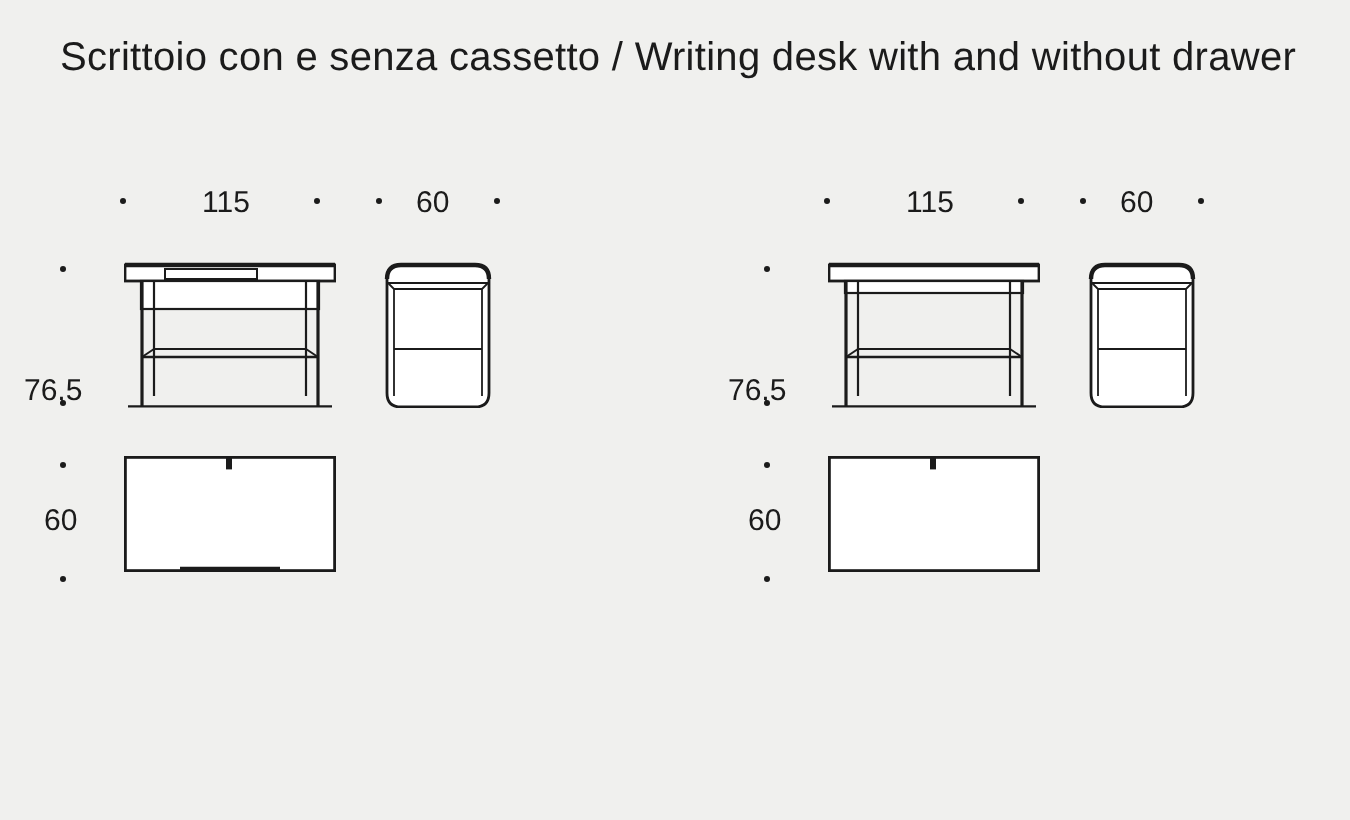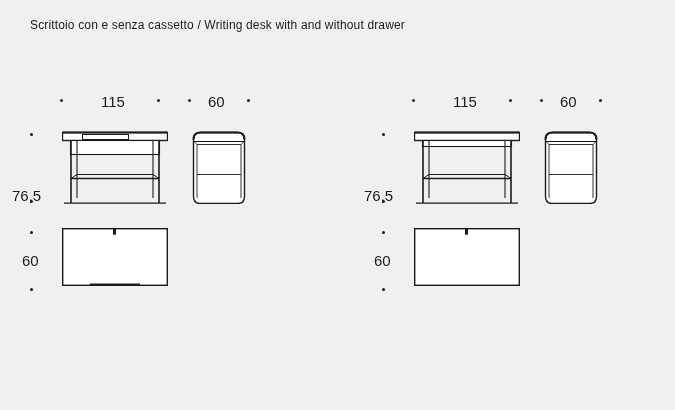--- a/index.html
+++ b/index.html
@@ -12,21 +12,21 @@
     background: #f0f0ee;
     font-family: "Liberation Sans", sans-serif;
     color: #1c1c1c;
     overflow: hidden;
     position: relative;
   }
   #title {
     position: absolute;
     left: 30px;
     top: 18px;
-    font-size: 12px;
+    font-size: 20px;
     letter-spacing: 0.15px;
     color: #1b1b1b;
     white-space: nowrap;
   }
 
   .group {
     position: absolute;
     top: 0;
     width: 340px;
     height: 298px;

